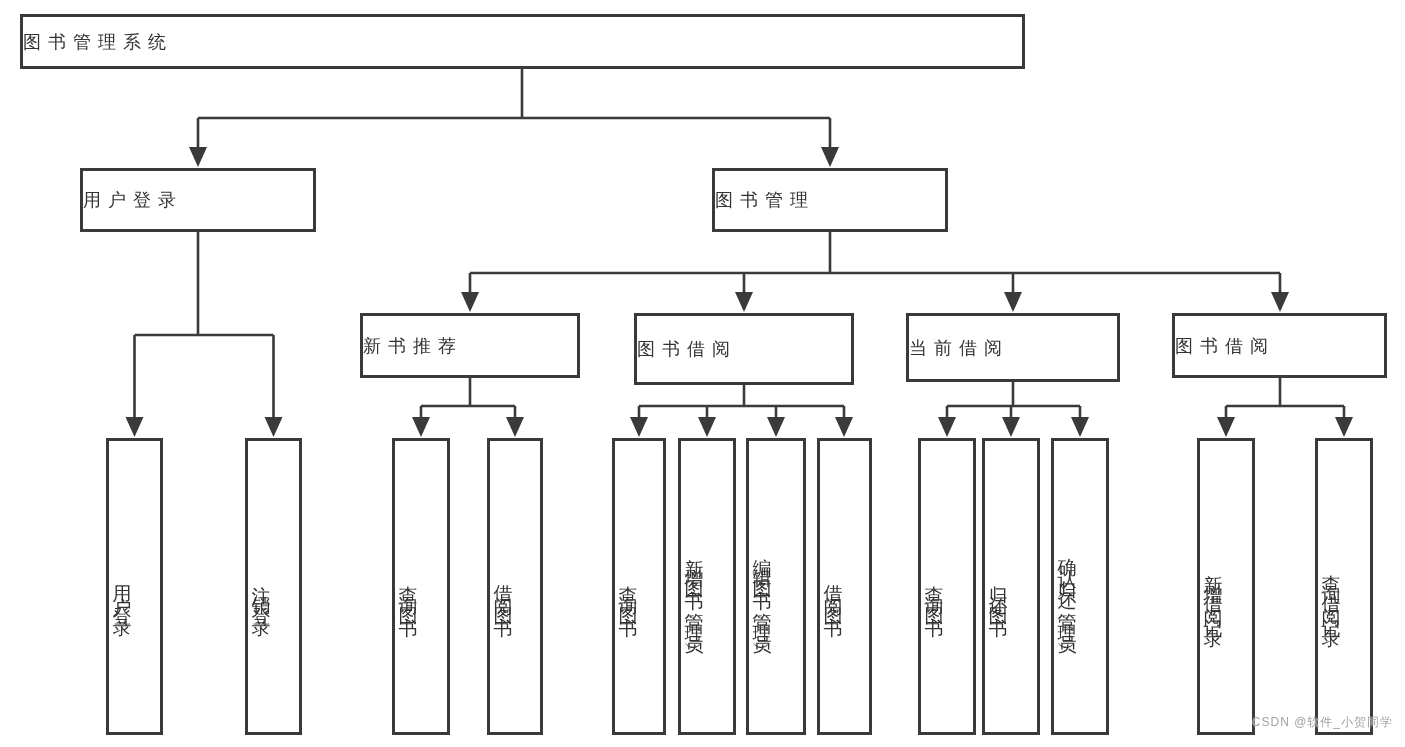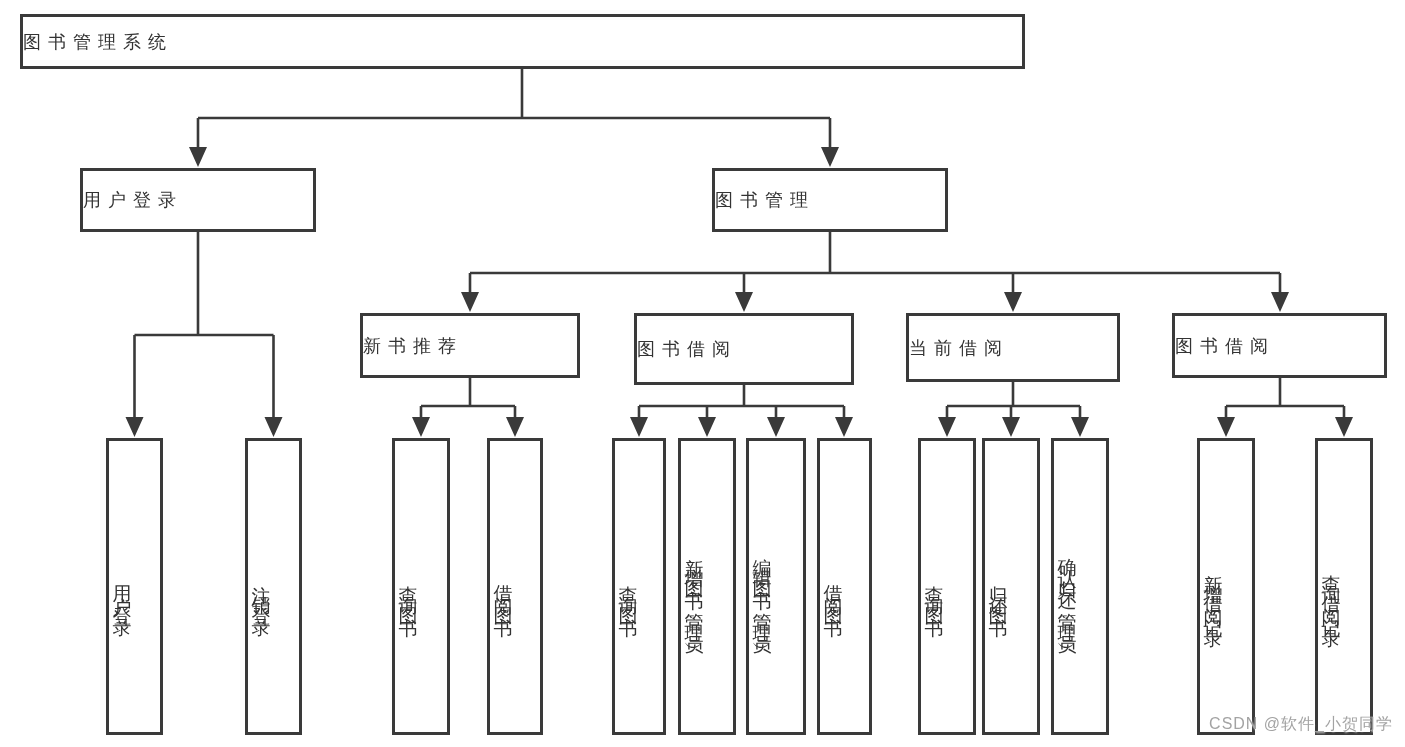--- a/index.html
+++ b/index.html
@@ -44,21 +44,21 @@
     font-size: 19px;
     letter-spacing: 11px;
     margin-bottom: -11px;
     white-space: nowrap;
     color: #333333;
   }
   .watermark {
     position: absolute;
     top: 714px;
     right: 12px;
-    font-size: 16px;
+    font-size: 12px;
     letter-spacing: 1px;
     color: #a3a3a3;
     text-shadow: 1px 1px 2px rgba(255,255,255,0.9);
     white-space: nowrap;
   }
 </style>
 </head>
 <body>
 
 <div class="canvas">

